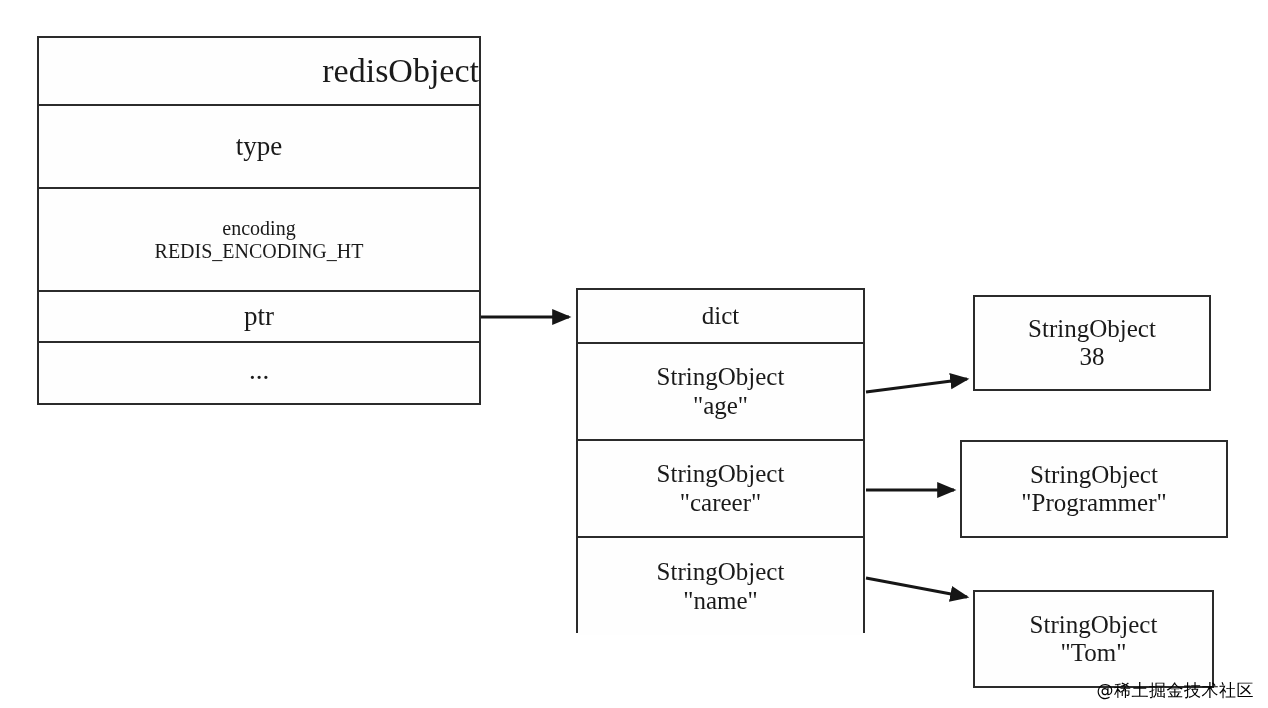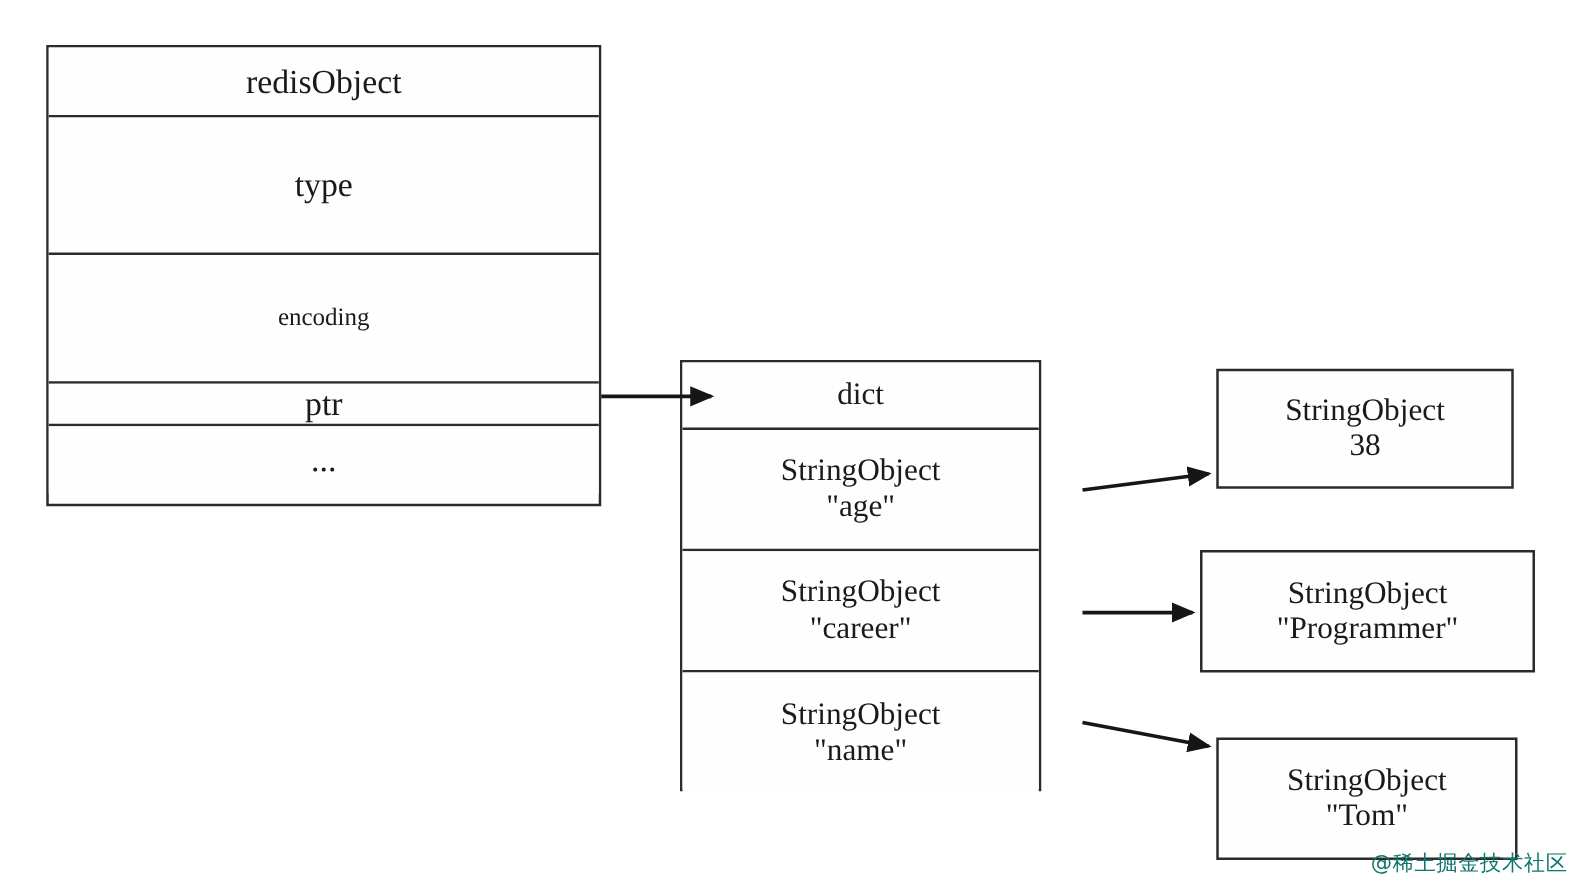--- a/index.html
+++ b/index.html
@@ -56,29 +56,29 @@
     white-space: nowrap;
   }
 
   
   #redis-object-box {
     left: 37px;
     top: 36px;
     width: 444px;
     height: 369px;
   }
-  #redis-object-box .r-title   { height: 56px; font-size: 27px; }
-  #redis-object-box .r-type    { height: 110px; font-size: 27px; }
+  #redis-object-box .r-title   { height: 68px; font-size: 34px; align-items: flex-end; }
+  #redis-object-box .r-type    { height: 83px; font-size: 27px; }
   #redis-object-box .r-enc     { height: 103px; font-size: 20px; }
-  #redis-object-box .r-ptr     { height: 34px; font-size: 27px; }
+  #redis-object-box .r-ptr     { height: 51px; font-size: 27px; }
   #redis-object-box .r-ellipsis{ height: 54px; font-size: 27px; }
 
   
   #dict-box {
-    left: 544px;
+    left: 576px;
     top: 288px;
     width: 289px;
     height: 345px;
   }
   #dict-box .d-title { height: 54px; font-size: 25px; }
   #dict-box .d-entry { height: 97px; font-size: 25px; }
 
   
   .value-box {
     position: absolute;
@@ -106,21 +106,21 @@
     height: 708px;
     pointer-events: none;
   }
 
   
   #watermark {
     position: absolute;
     right: 14px;
     bottom: 6px;
     font-size: 17px;
-    color: #0f766e;
+    color: #000000;
     font-family: "DejaVu Sans", "Liberation Sans", sans-serif;
     white-space: nowrap;
     letter-spacing: 0.5px;
   }
 </style>
 </head>
 <body>
 
 <div id="canvas">
 
@@ -129,20 +129,21 @@
     <div class="struct-row r-title">
       <span class="line1">redisObject</span>
     </div>
 
     <div class="struct-row r-type">
       <span class="line1">type</span>
     </div>
 
     <div class="struct-row r-enc">
       <span class="line1">encoding</span>
+      <span class="line2">REDIS_ENCODING_HT</span>
     </div>
 
     <div class="struct-row r-ptr">
       <span class="line1">ptr</span>
     </div>
 
     <div class="struct-row r-ellipsis">
       <span class="line1">...</span>
     </div>
 

